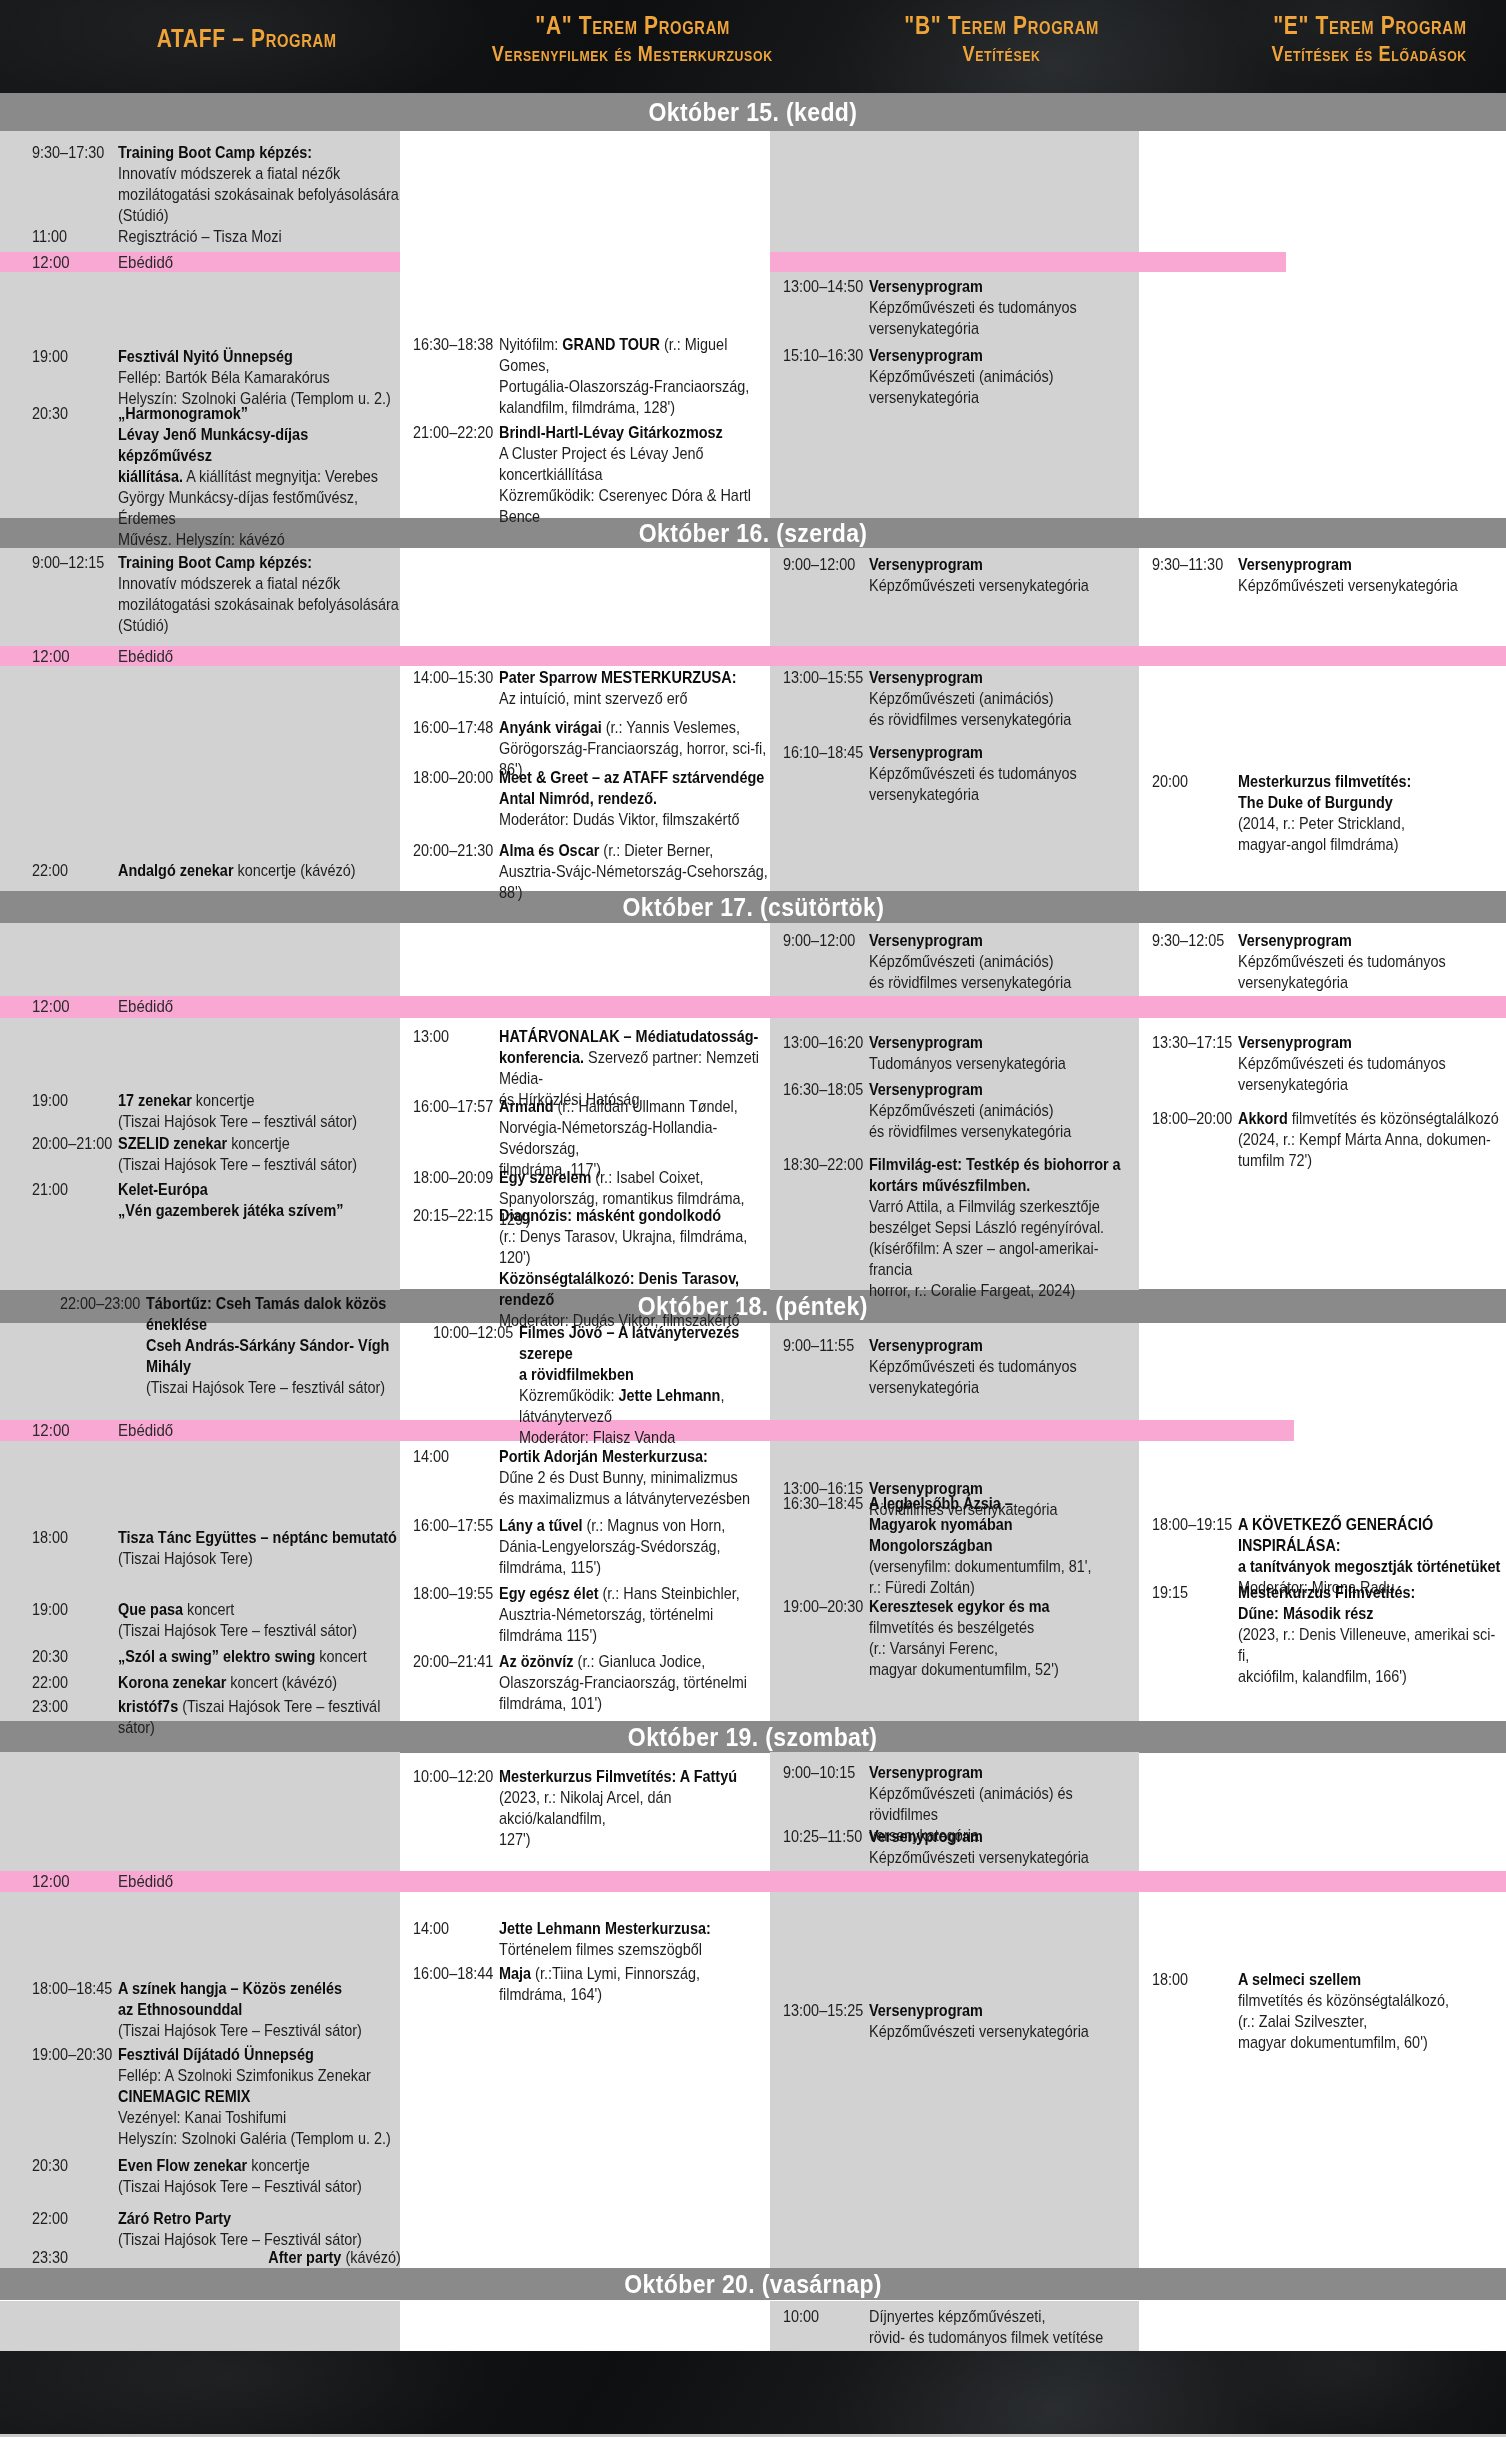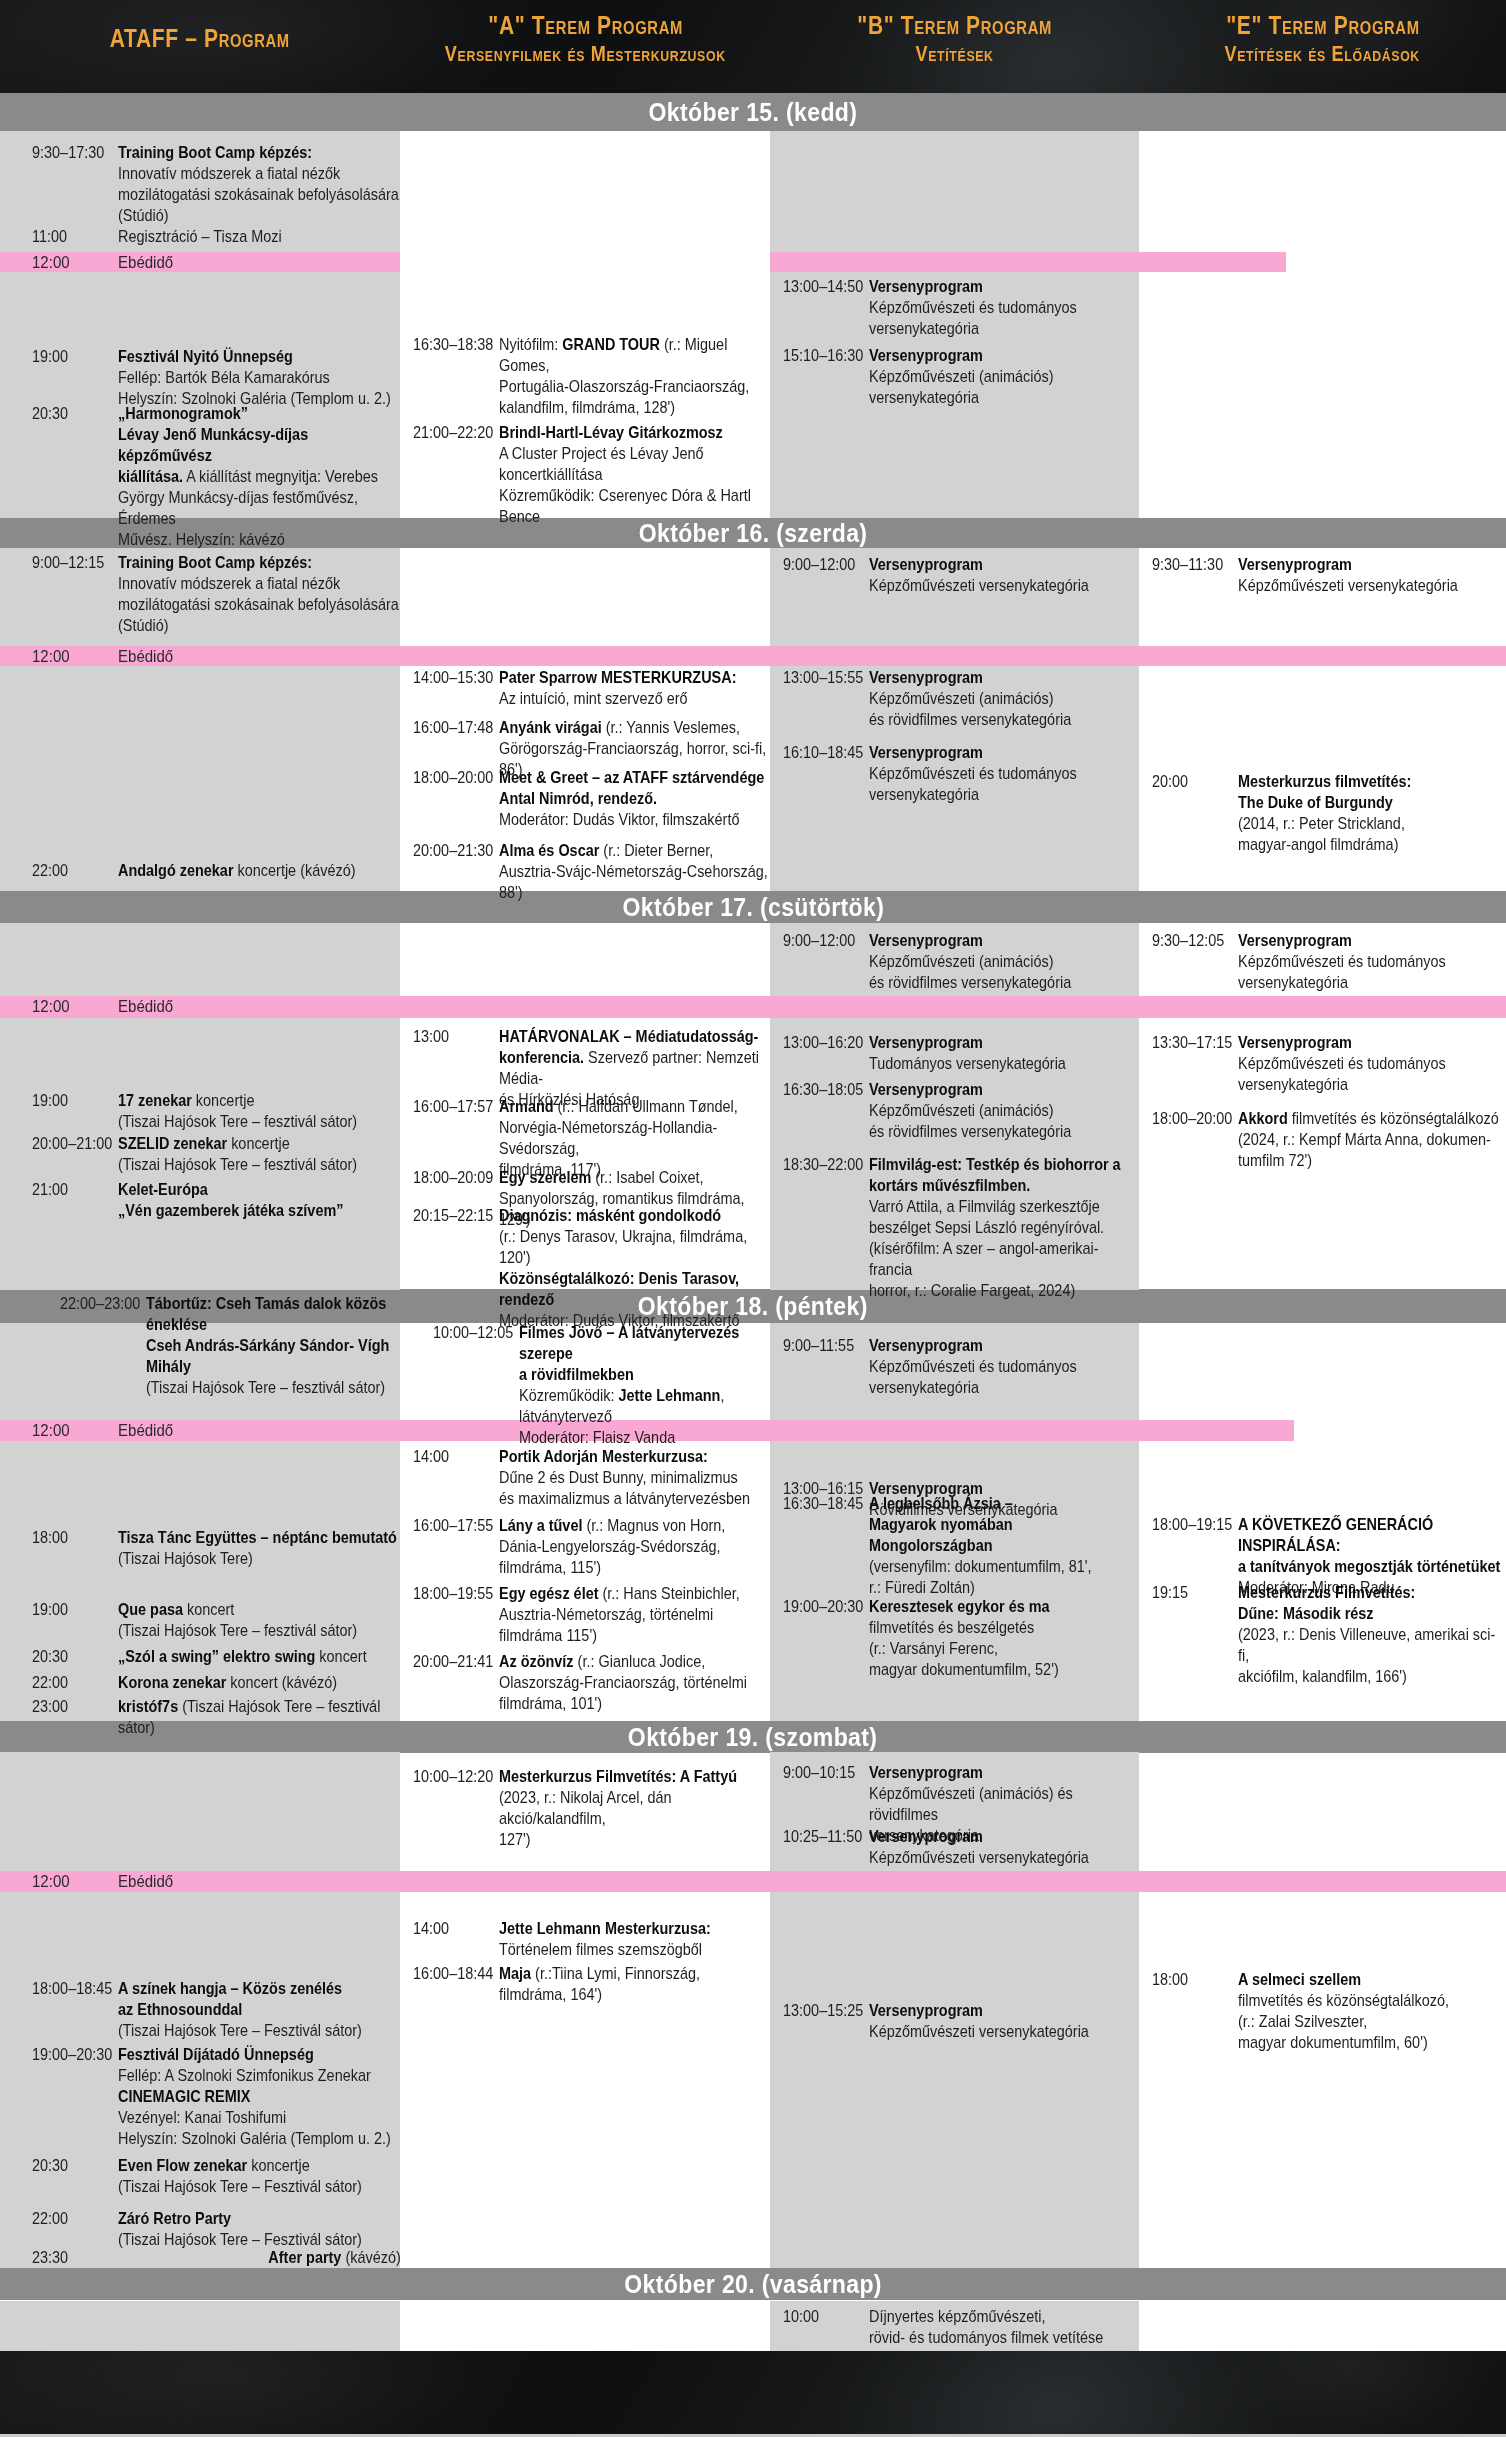--- a/index.html
+++ b/index.html
@@ -12,21 +12,21 @@
     position:absolute;left:0;width:1506px;
     background:
       radial-gradient(ellipse 452px 151px at 15% 30%, rgba(255,255,255,0.05), rgba(0,0,0,0) 60%),
       radial-gradient(ellipse 377px 196px at 70% 70%, rgba(255,255,255,0.06), rgba(0,0,0,0) 60%),
       radial-gradient(ellipse 226px 113px at 90% 20%, rgba(255,255,255,0.04), rgba(0,0,0,0) 60%),
       linear-gradient(120deg,#17191b 0%,#0e0f10 40%,#1d2022 70%,#101112 100%);
   }
   #top-header{top:0;height:93px;}
   #footer{top:2351px;height:83px;}
   #footer-edge{position:absolute;left:0;top:2434px;width:1506px;height:3.8px;background:#c9c9c9;}
-  .htitle{position:absolute;top:0;height:76px;display:flex;flex-direction:column;justify-content:center;align-items:center;text-align:center;}
+  .htitle{position:absolute;top:0;height:76px;display:flex;flex-direction:column;justify-content:center;align-items:center;text-align:center;padding-left:47px;}
   .htitle .l1{font-weight:bold;font-variant:small-caps;font-size:25.6px;line-height:30px;color:#efa43a;letter-spacing:0.8px;transform:scaleX(.82);}
   .htitle .l2{font-weight:bold;font-variant:small-caps;font-size:22px;line-height:27px;color:#efa43a;letter-spacing:0.8px;transform:scaleX(.82);}
   #ht1{left:0;width:400px;}
   #ht2{left:400px;width:371px;}
   #ht3{left:770px;width:369px;}
   #ht4{left:1139px;width:367px;}
   
   .dayband{
     position:absolute;left:0;width:1506px;background:#8a8a8a;
     display:flex;align-items:center;justify-content:center;

